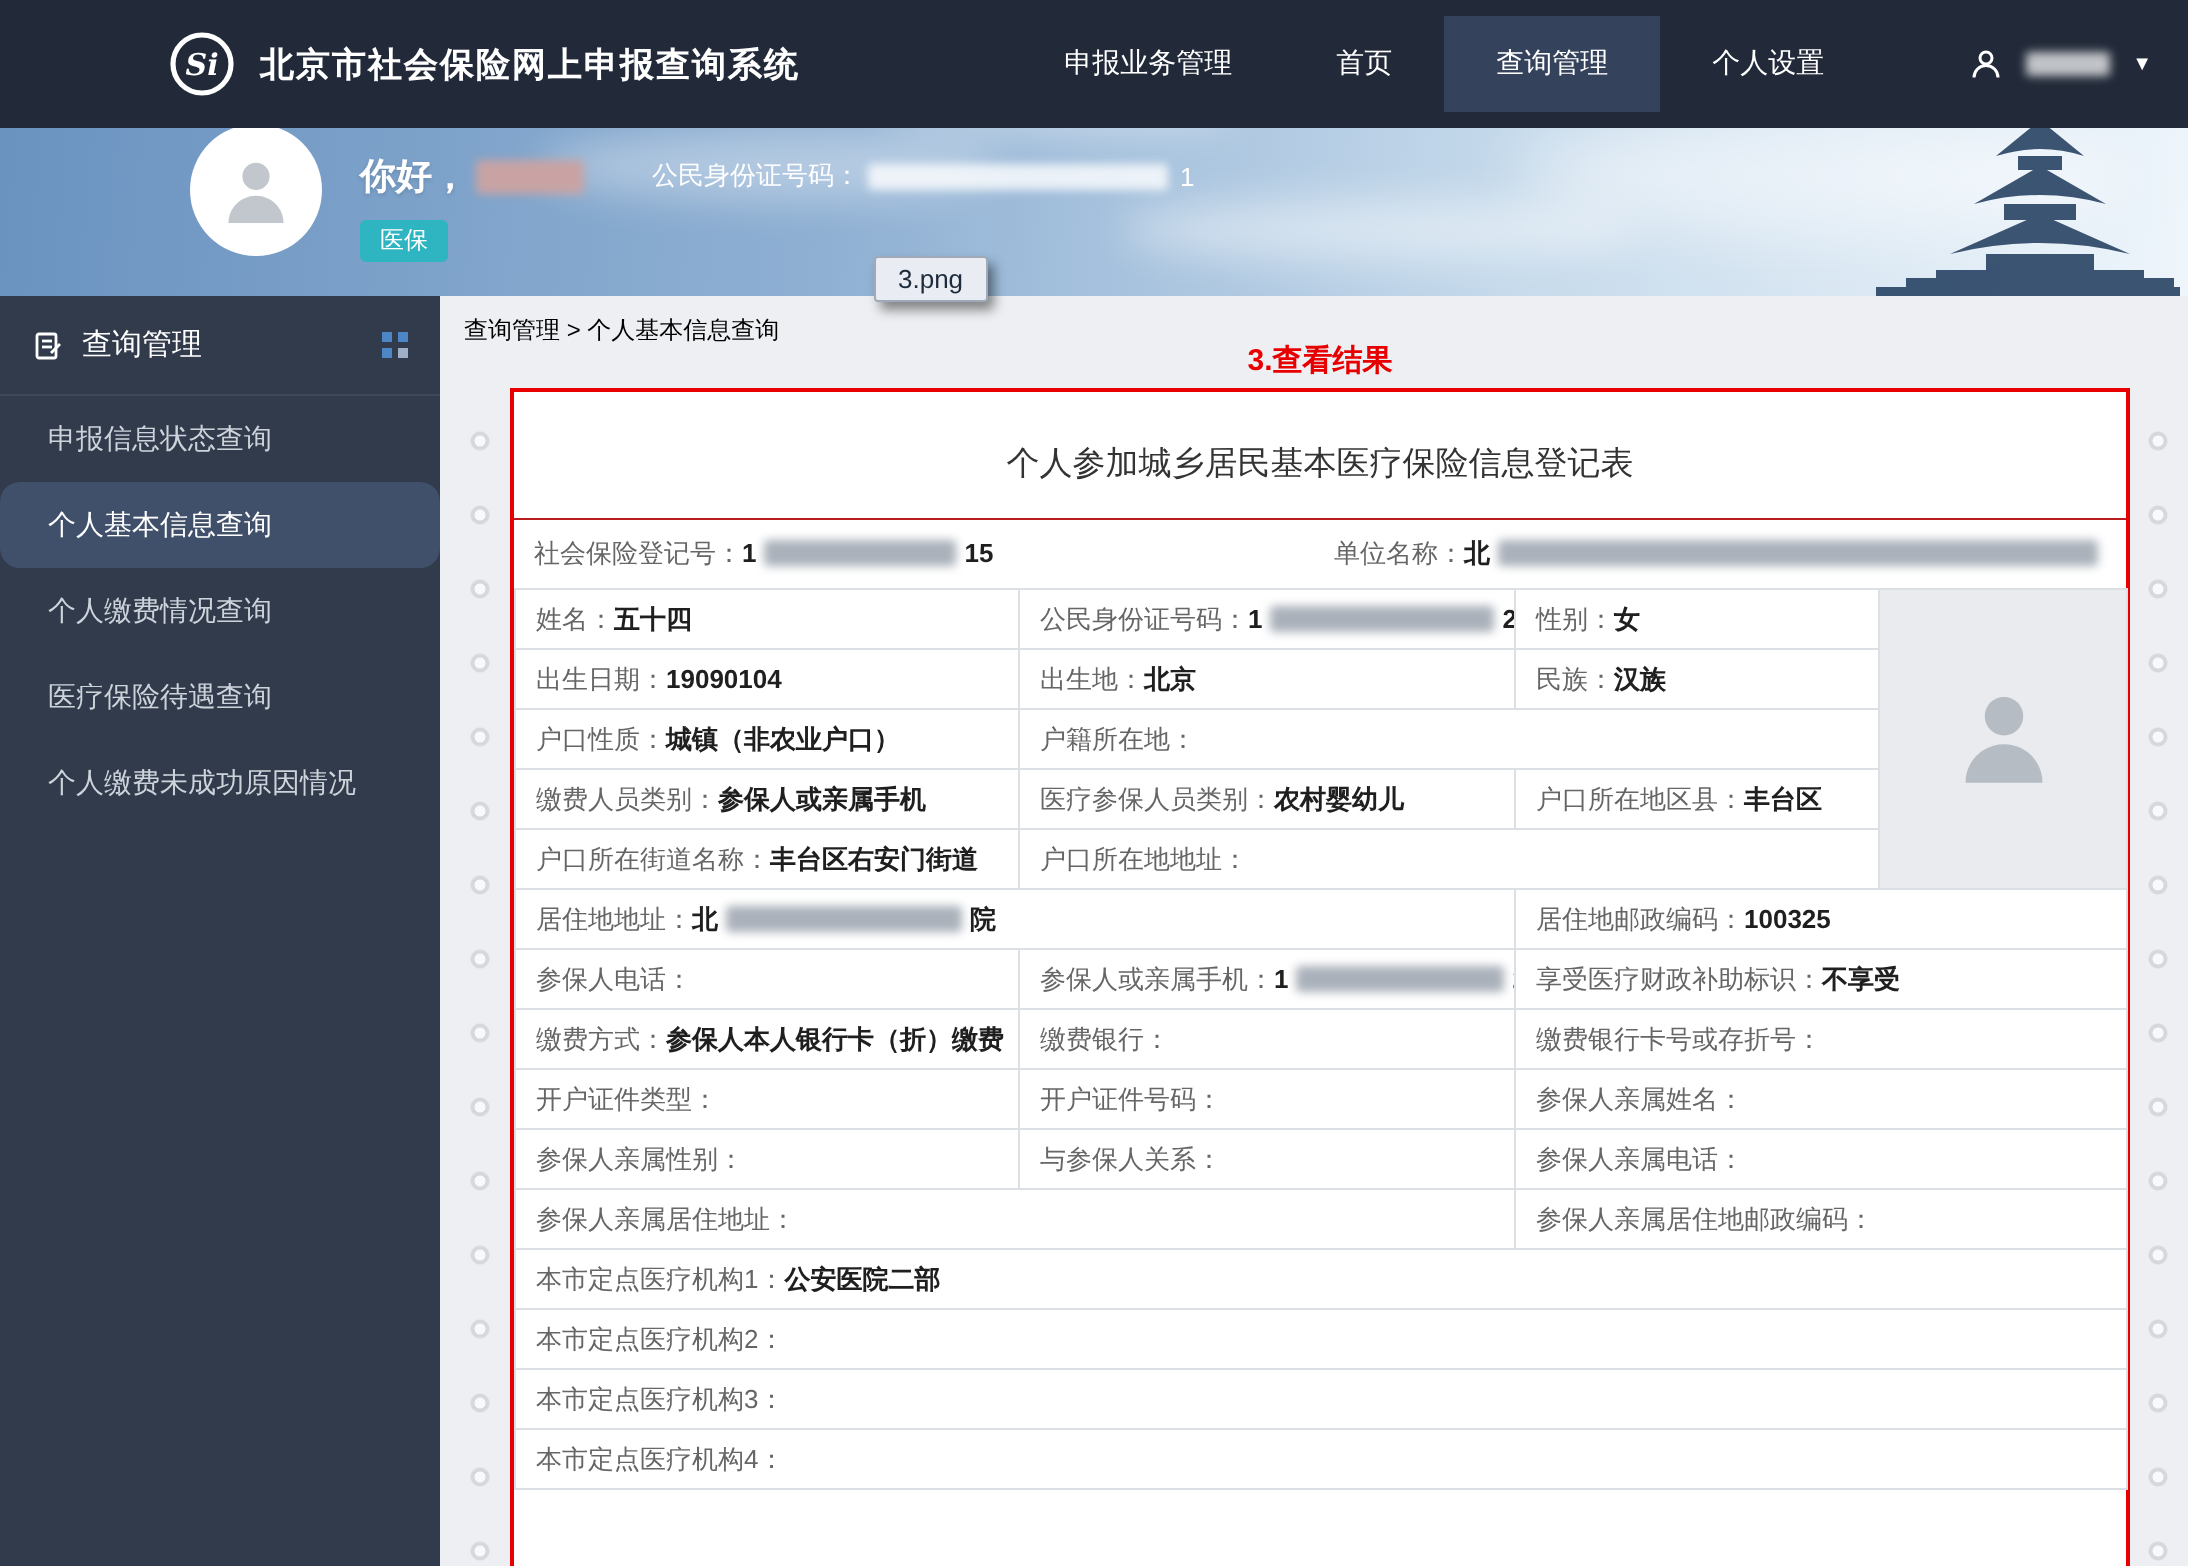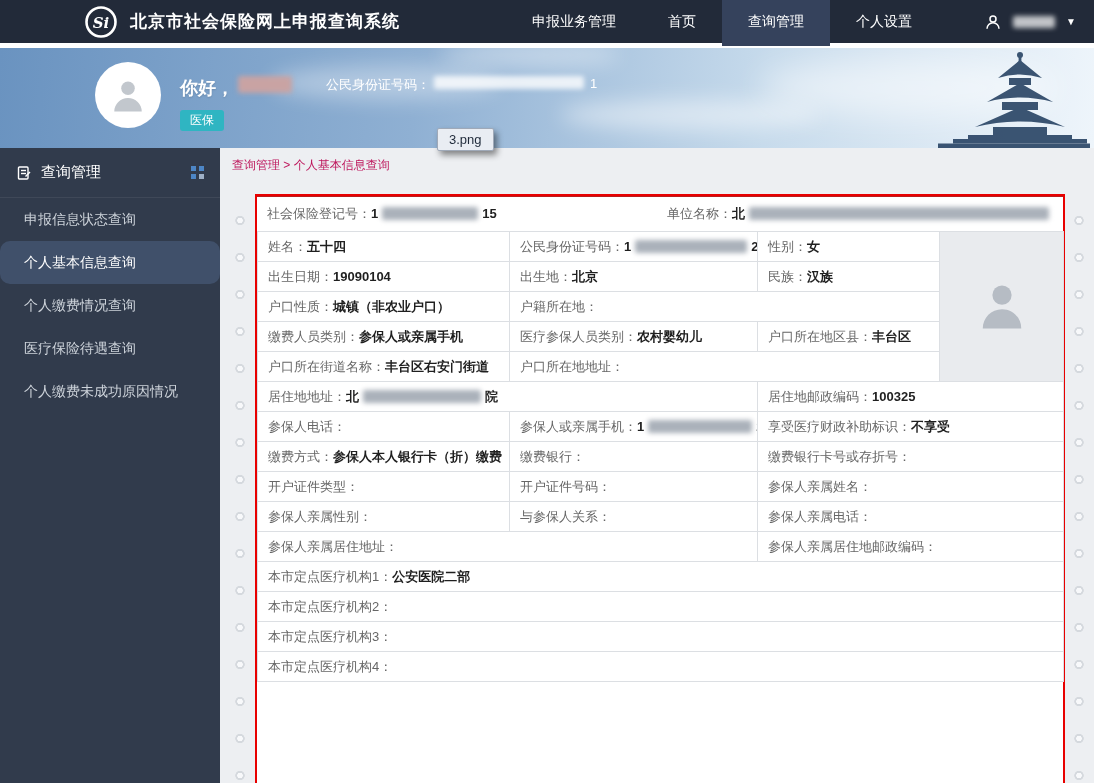--- a/index.html
+++ b/index.html
@@ -1,42 +1,42 @@
 <!DOCTYPE html>
 <html><head>
 <meta charset="utf-8">
 <style>
   * { margin:0; padding:0; box-sizing:border-box; }
   html,body { width:1094px; height:783px; overflow:hidden; background:#fff;
     font-family:"Liberation Sans","DejaVu Sans",sans-serif; }
   #app { position:relative; width:1094px; height:783px; overflow:hidden; }
 
   
-  .topbar { position:absolute; top:0; left:0; width:1094px; height:43px;
+  .topbar { position:absolute; top:0; left:0; width:1094px; height:64px;
     background:#222a39; display:flex; align-items:center; padding-left:84px; z-index:10; }
   .logo { display:flex; align-items:center; margin-right:12px; cursor:pointer; }
   .app-title { color:#fff; font-size:17px; font-weight:bold; letter-spacing:1px; }
   .nav { display:flex; height:48px; margin-left:auto; }
   .nav-item { display:flex; align-items:center; padding:0 26px; color:#fff; font-size:14px; cursor:pointer; }
   .nav-item.active { background:#35425c; }
   .user { display:flex; align-items:center; margin-left:46px; padding-right:18px; color:#fff; cursor:pointer; }
   .user svg { margin-right:7px; }
   .caret { font-size:10px; margin-left:7px; color:#fff; }
 
   
   .banner { position:absolute; top:48px; left:0; width:1094px; height:100px; overflow:hidden;
     background:linear-gradient(95deg,#6a93c0 0%,#8fb0d3 38%,#c7dbec 70%,#eef5fb 100%); }
   .cloud { position:absolute; background:rgba(255,255,255,.35); border-radius:50%; filter:blur(10px); }
   .c1 { left:270px; top:18px; width:230px; height:34px; }
   .c2 { left:560px; top:52px; width:260px; height:30px; background:rgba(255,255,255,.45); }
   .c3 { left:440px; top:-6px; width:180px; height:26px; }
   .c4 { left:760px; top:10px; width:300px; height:60px; background:rgba(255,255,255,.5); filter:blur(16px); }
   .avatar { position:absolute; left:95px; top:14px; width:66px; height:66px; border-radius:50%;
     background:#fff; border:3px solid rgba(255,255,255,.9); display:flex; align-items:center; justify-content:center; }
-  .greet-row { position:absolute; left:180px; top:28px; display:flex; color:#fff; }
+  .greet-row { position:absolute; left:180px; top:28px; display:flex; align-items:center; color:#fff; }
   .greet { font-size:18px; font-weight:bold; text-shadow:0 1px 2px rgba(0,0,0,.15); }
   .id-label { font-size:13px; margin-left:30px; }
   .id-suffix { font-size:13px; margin-left:2px; }
   .badge { position:absolute; left:180px; top:62px; background:#2fb5c2; color:#fff; font-size:12px;
     padding:2px 10px; border-radius:3px; cursor:pointer; }
   .temple { position:absolute; right:4px; bottom:0; }
 
   
   .file-tag { position:absolute; left:437px; top:128px; z-index:40; background:#e9edf3;
     border:1px solid #9fa9b8; box-shadow:3px 4px 6px rgba(0,0,0,.45); padding:3px 11px;
@@ -47,21 +47,21 @@
   .side-head { height:50px; display:flex; align-items:center; padding:0 16px; color:#fff;
     font-size:15px; border-bottom:1px solid rgba(255,255,255,.07); }
   .side-head .hicon { margin-right:9px; display:flex; }
   .grid-icon { margin-left:auto; cursor:pointer; display:flex; }
   .side-item { height:43px; display:flex; align-items:center; padding:0 24px; color:#cdd3da;
     font-size:14px; cursor:pointer; }
   .side-item.active { background:#40506a; color:#fff;border-radius:10px; }
 
   
   .main { position:absolute; top:148px; left:220px; width:874px; height:635px; background:#edeff2; overflow:hidden; }
-  .breadcrumb { position:absolute; top:9px; left:12px; font-size:12px; color:#be185d; cursor:pointer; }
+  .breadcrumb { position:absolute; top:9px; left:12px; font-size:12px; color:#000000; cursor:pointer; }
   .annotation { position:absolute; top:23px; left:35px; width:810px; text-align:center;
     color:#e80000; font-weight:bold; font-size:15px; }
   .dots { position:absolute; top:50px; bottom:0; width:14px;
     background-image:radial-gradient(circle,#f8f9fb 0 2.6px,#d5d9de 2.9px 4.4px,rgba(213,217,222,0) 5px);
     background-size:14px 37px; background-repeat:repeat-y; background-position:0 4px; }
   .dots-l { left:13px; }
   .dots-r { left:852px; }
   .red-box { position:absolute; top:46px; left:35px; width:810px; height:920px;
     background:#fff; border:2px solid #e80000; }
   .form-title { margin:25px 0 16px; text-align:center; font-size:16.5px; color:#333; }
@@ -171,24 +171,26 @@
     </div>
     <div class="side-item">申报信息状态查询</div>
     <div class="side-item active">个人基本信息查询</div>
     <div class="side-item">个人缴费情况查询</div>
     <div class="side-item">医疗保险待遇查询</div>
     <div class="side-item">个人缴费未成功原因情况</div>
   </div>
 
   <div class="main">
     <div class="breadcrumb">查询管理 &gt; 个人基本信息查询</div>
+    <div class="annotation">3.查看结果</div>
     <div class="dots dots-l"></div>
     <div class="dots dots-r"></div>
 
     <div class="red-box">
+      <div class="form-title">个人参加城乡居民基本医疗保险信息登记表</div>
 
       <div class="reg-row">
         <div>
           <span>社会保险登记号：</span><span class="v">1</span><i class="redact r-reg"></i><span class="v">15</span>
         </div>
         <div>
           <span>单位名称：</span><span class="v">北</span><i class="redact r-org"></i>
         </div>
       </div>
 

